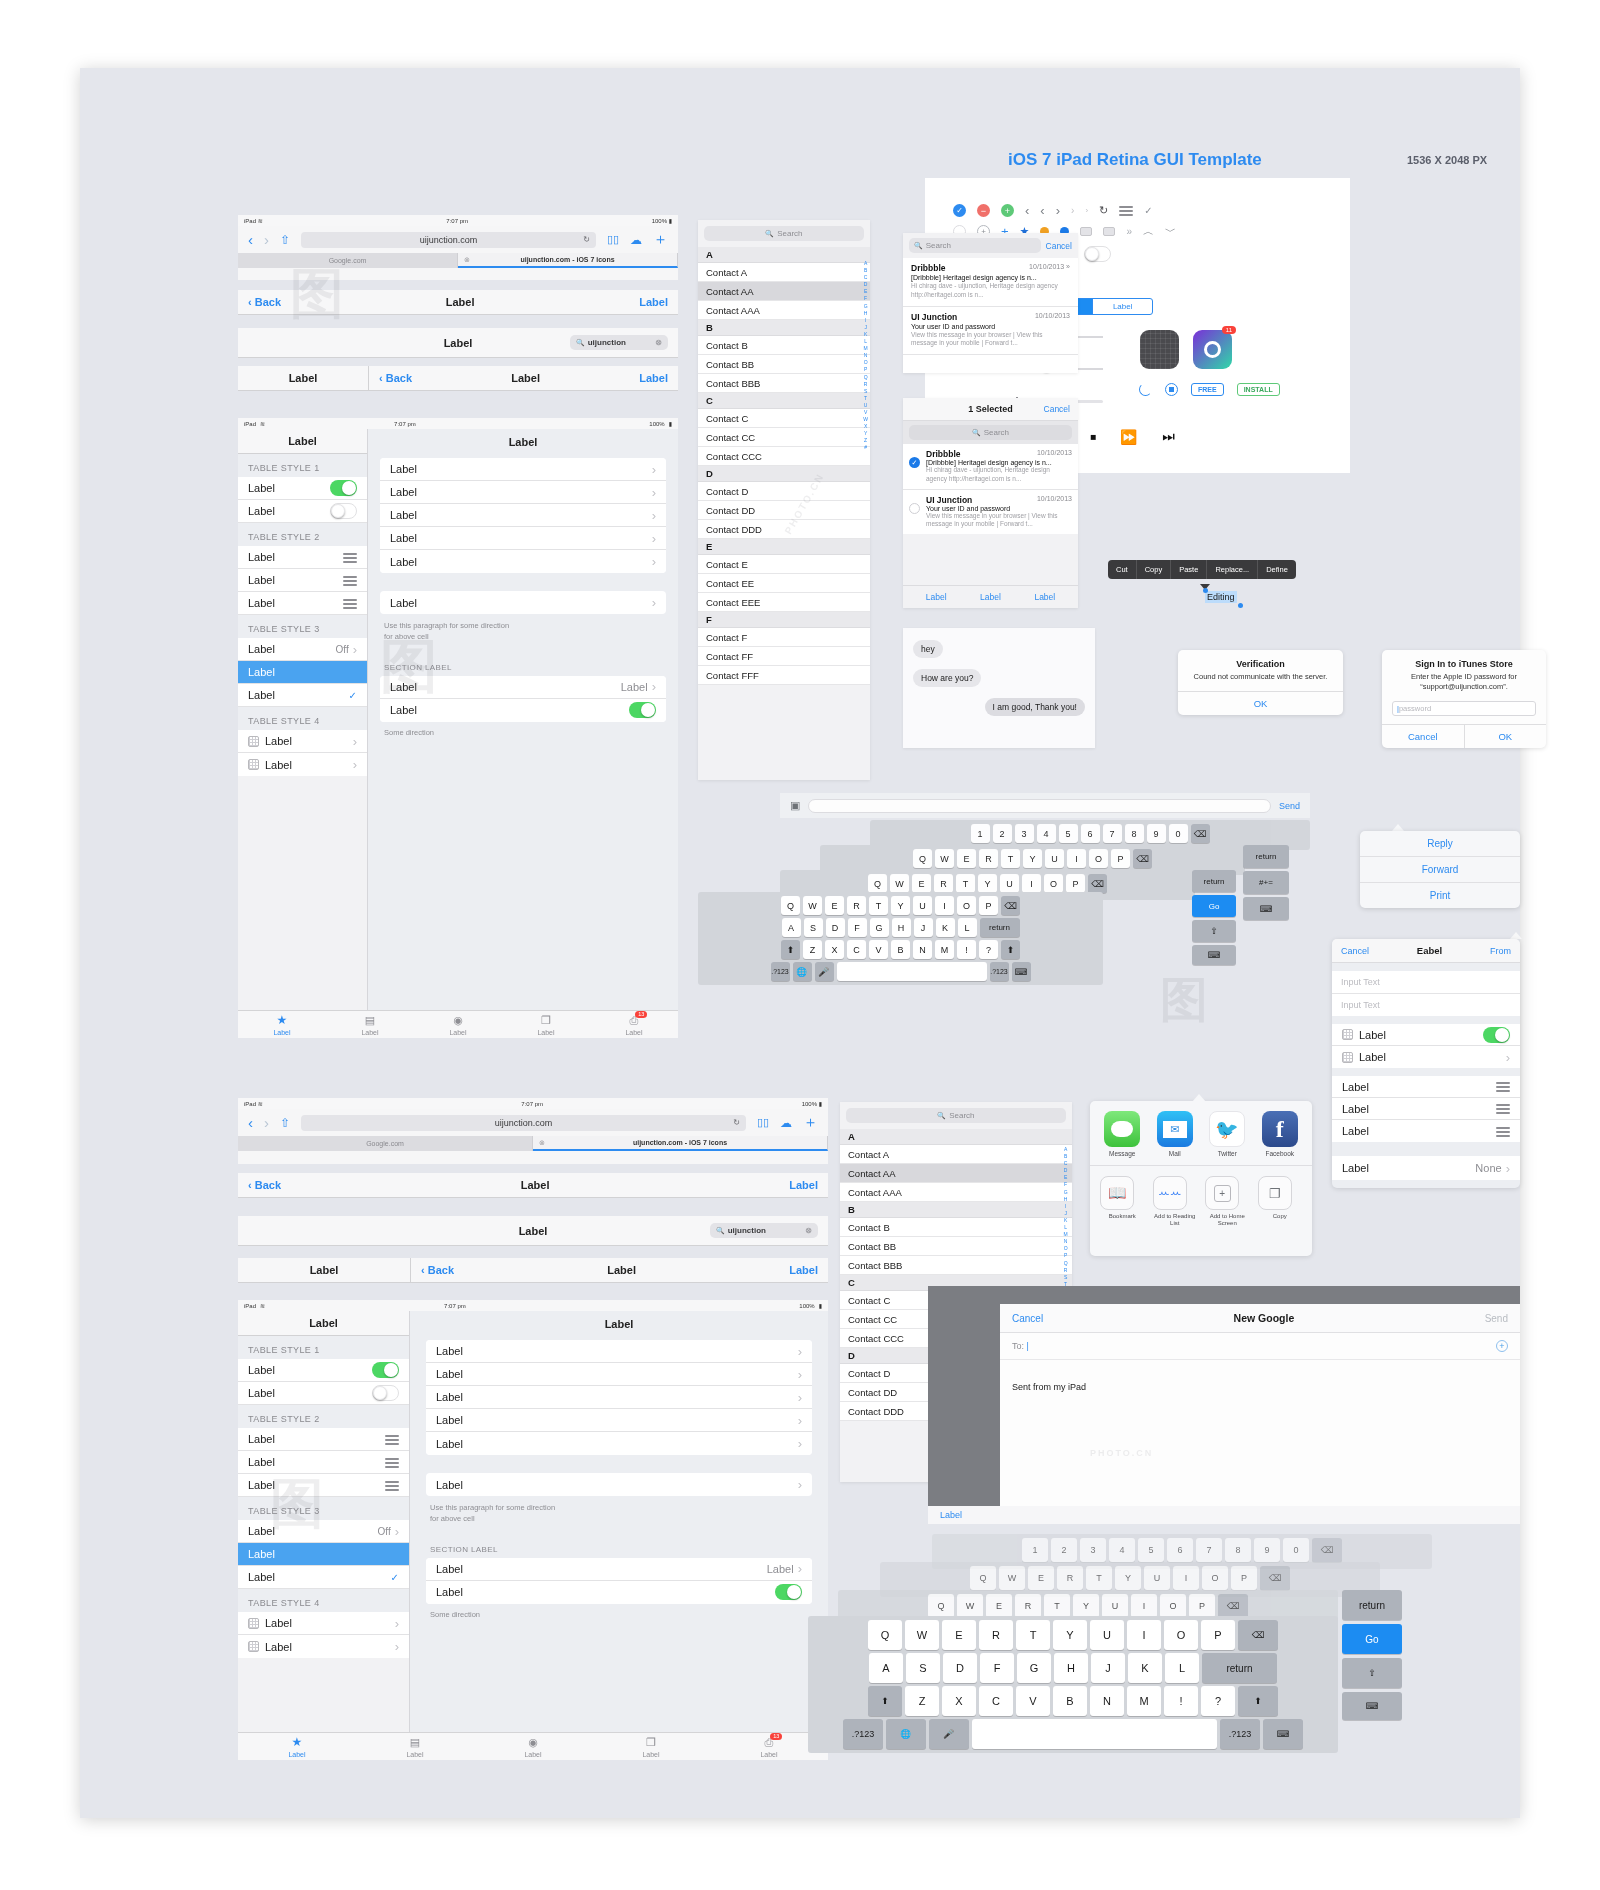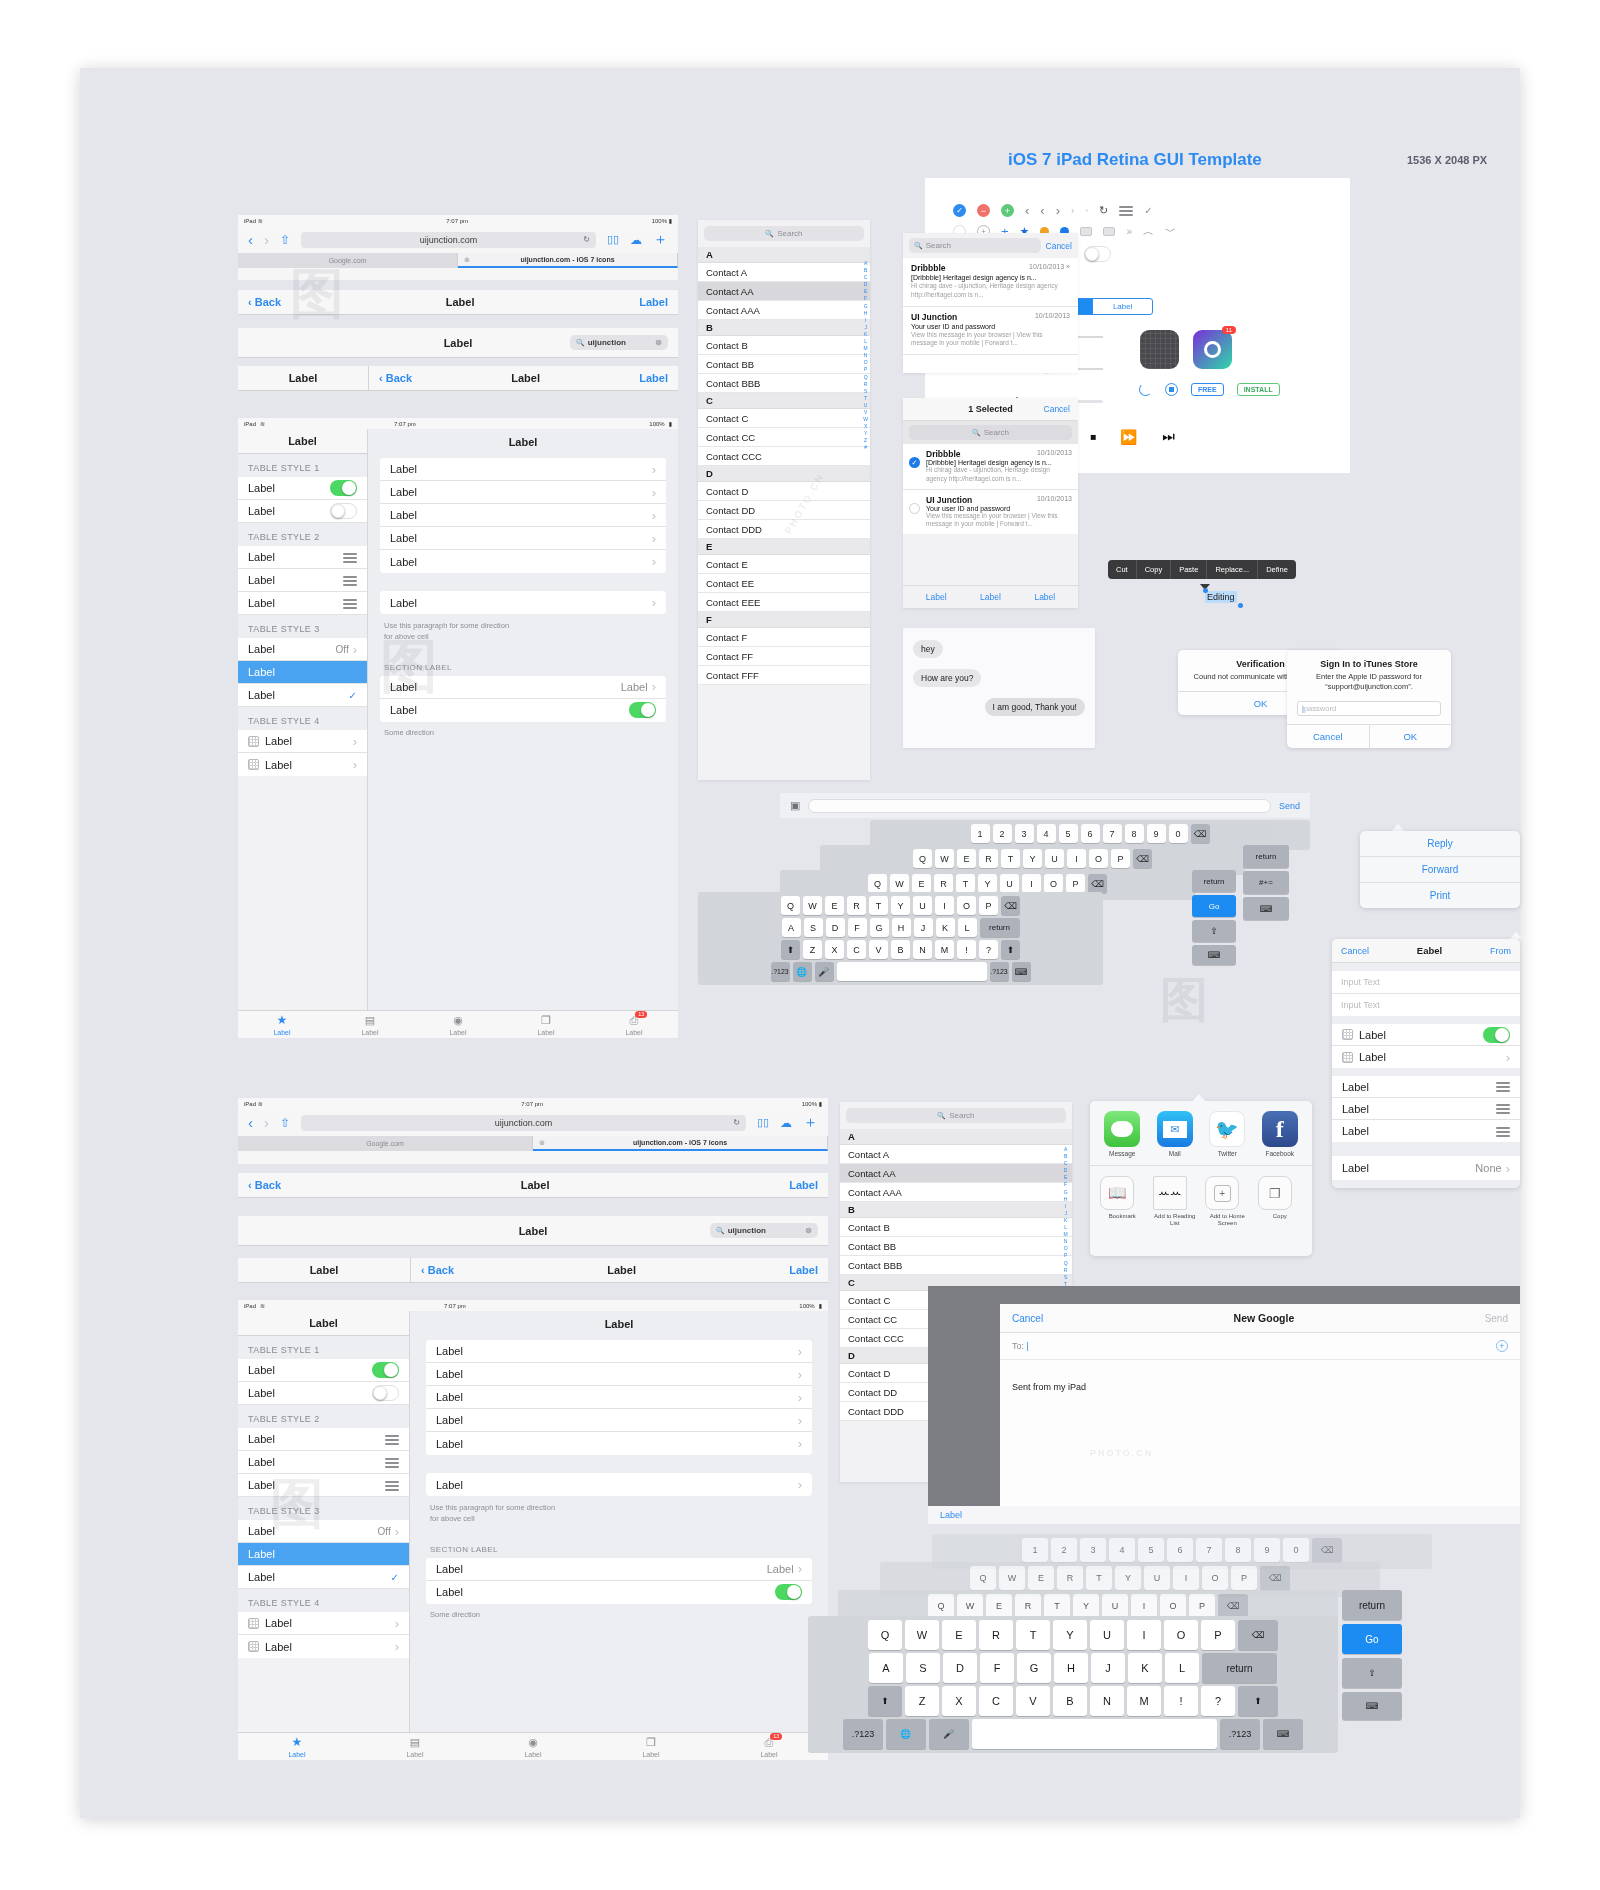--- a/index.html
+++ b/index.html
@@ -716,21 +716,21 @@
     </div>
   </div>
 
   <div class="alert" style="position:absolute;left:1098px;top:582px;width:165px;">
     <div class="ttl">Verification</div>
     <div class="msg">Cound not communicate with the server.</div>
     <div class="btns">
         <div class="btn">OK</div>
       </div>
   </div>
-  <div class="alert" style="position:absolute;left:1207px;top:582px;width:164px;">
+  <div class="alert" style="position:absolute;left:1302px;top:582px;width:164px;">
     <div class="ttl">Sign In to iTunes Store</div>
     <div class="msg">Enter the Apple ID password for “support@uijunction.com”.</div>
     <div style="padding:0 10px 8px;">
       <div style="border:1px solid #d8d8dc;border-radius:3px;height:15px;background:#fff;display:flex;align-items:center;padding:0 4px;font-size:7.5px;color:#b8b8bd;">
         <span style="color:#2d8bf0;">|</span>
           <span>password</span>
       </div>
     </div>
     <div class="btns">
       <div class="btn">Cancel</div>
@@ -1115,21 +1115,21 @@
         <div style="font-size:6.5px;color:#4a4a4e;margin-top:3px;">Facebook</div>
       </div>
     </div>
     <div style="height:1px;background:#dedee2;margin:4px 0;"></div>
     <div style="display:flex;justify-content:space-around;padding:6px 6px 8px;">
       <div style="text-align:center;">
         <div style="width:34px;height:34px;border-radius:8px;border:1px solid #d6d6da;background:#fbfbfc;display:flex;align-items:center;justify-content:center;font-size:15px;color:#6e7277;">📖</div>
         <div style="font-size:6px;color:#4a4a4e;margin-top:3px;width:44px;line-height:1.2;">Bookmark</div>
       </div>
       <div style="text-align:center;">
-        <div style="width:34px;height:34px;border-radius:2px;border:1px solid #d6d6da;background:#fbfbfc;display:flex;align-items:center;justify-content:center;font-size:13px;color:#000000;">ꕀꕀ</div>
+        <div style="width:34px;height:34px;border-radius:8px;border:1px solid #d6d6da;background:#fbfbfc;display:flex;align-items:center;justify-content:center;font-size:13px;color:#3b82f6;">ꕀꕀ</div>
         <div style="font-size:6px;color:#4a4a4e;margin-top:3px;width:44px;line-height:1.2;">Add to Reading List</div>
       </div>
       <div style="text-align:center;">
         <div style="width:34px;height:34px;border-radius:8px;border:1px solid #d6d6da;background:#fbfbfc;display:flex;align-items:center;justify-content:center;">
           <span style="width:17px;height:17px;border:1px solid #b8b8bd;border-radius:3px;display:flex;align-items:center;justify-content:center;font-size:10px;color:#6e7277;">+</span>
         </div>
         <div style="font-size:6px;color:#4a4a4e;margin-top:3px;width:44px;line-height:1.2;">Add to Home Screen</div>
       </div>
       <div style="text-align:center;">
         <div style="width:34px;height:34px;border-radius:8px;border:1px solid #d6d6da;background:#fbfbfc;display:flex;align-items:center;justify-content:center;font-size:13px;color:#6e7277;">❐</div>

